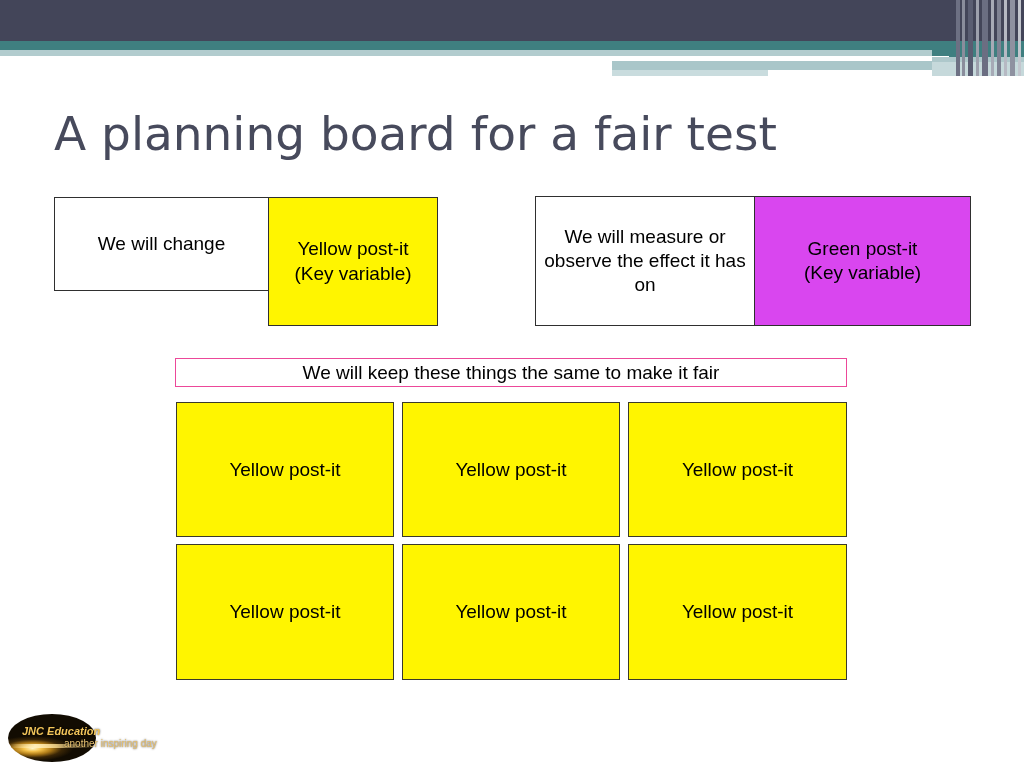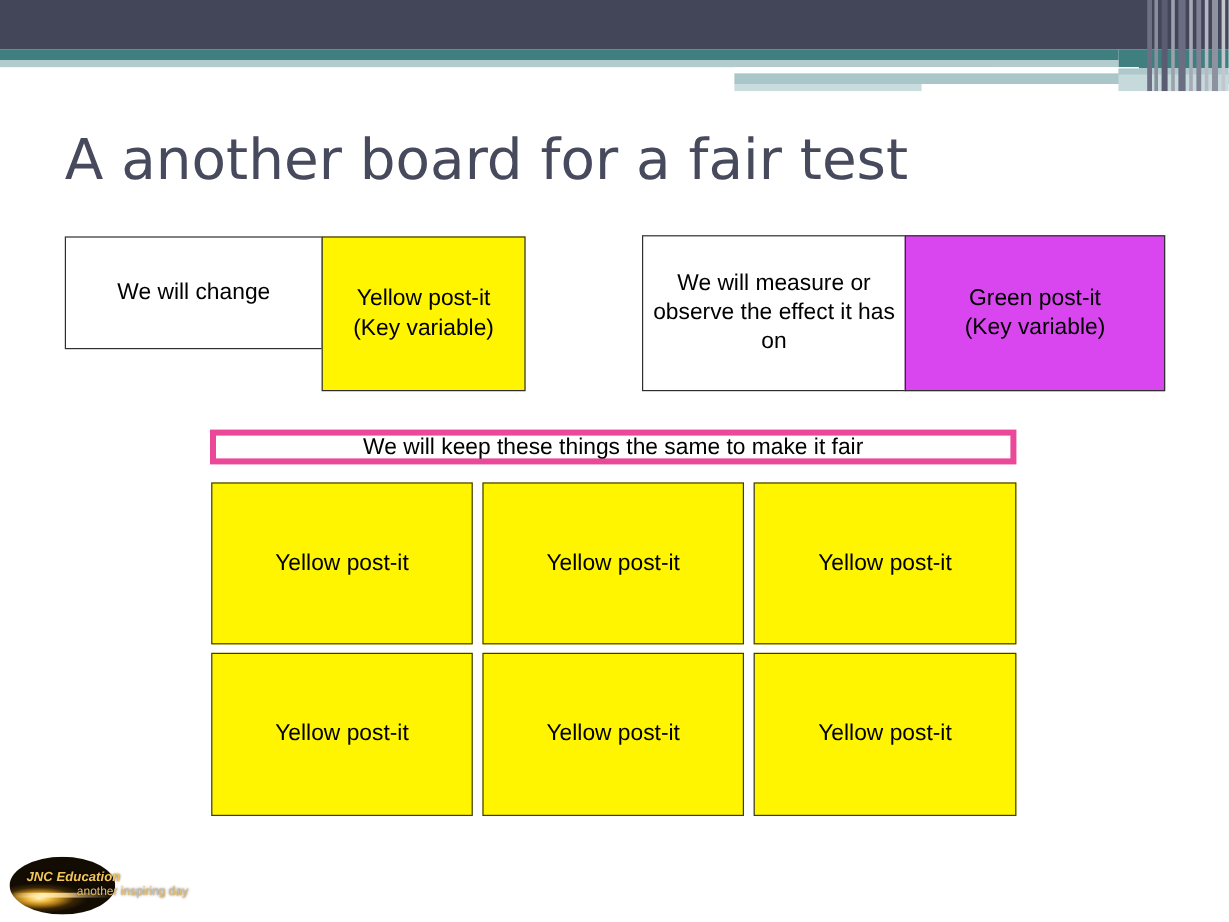--- a/index.html
+++ b/index.html
@@ -155,21 +155,21 @@
   #cell-key-green { width: 217px; height: 130px; margin-left: -1px; }
 
   
   #banner-same {
     position: absolute;
     left: 175px;
     top: 358px;
     width: 672px;
     height: 29px;
     box-sizing: border-box;
-    border: 5px solid #ec4899;
+    border: 1px solid #ec4899;
     background: #ffffff;
     display: flex;
     align-items: center;
     justify-content: center;
     font-size: 19px;
     color: #000000;
   }
 
   
   #postit-grid {
@@ -267,21 +267,21 @@
       <div class="vstripe" style="left: 976px; width: 3px; background: rgb(157, 160, 173);"></div>
       <div class="vstripe" style="left: 982px; width: 6px; background: rgb(107, 110, 130);"></div>
       <div class="vstripe" style="left: 991px; width: 3px; background: rgb(167, 170, 182);"></div>
       <div class="vstripe" style="left: 997px; width: 4px; background: rgb(127, 130, 147);"></div>
       <div class="vstripe" style="left: 1004px; width: 3px; background: rgb(182, 185, 195);"></div>
       <div class="vstripe" style="left: 1010px; width: 5px; background: rgb(142, 145, 160);"></div>
       <div class="vstripe" style="left: 1018px; width: 3px; background: rgb(195, 198, 206);"></div>
     </div>
 </div>
 
-<div id="page-title">A another board for a fair test</div>
+<div id="page-title">A planning board for a fair test</div>
 
 <div class="panel" id="panel-change">
   <div class="cell white" id="cell-we-will-change">We will change</div>
   <div class="cell yellow" id="cell-key-yellow">
     <span>
       <span>Yellow post-it</span><br>
       <span>(Key variable)</span>
     </span>
   </div>
 </div>

